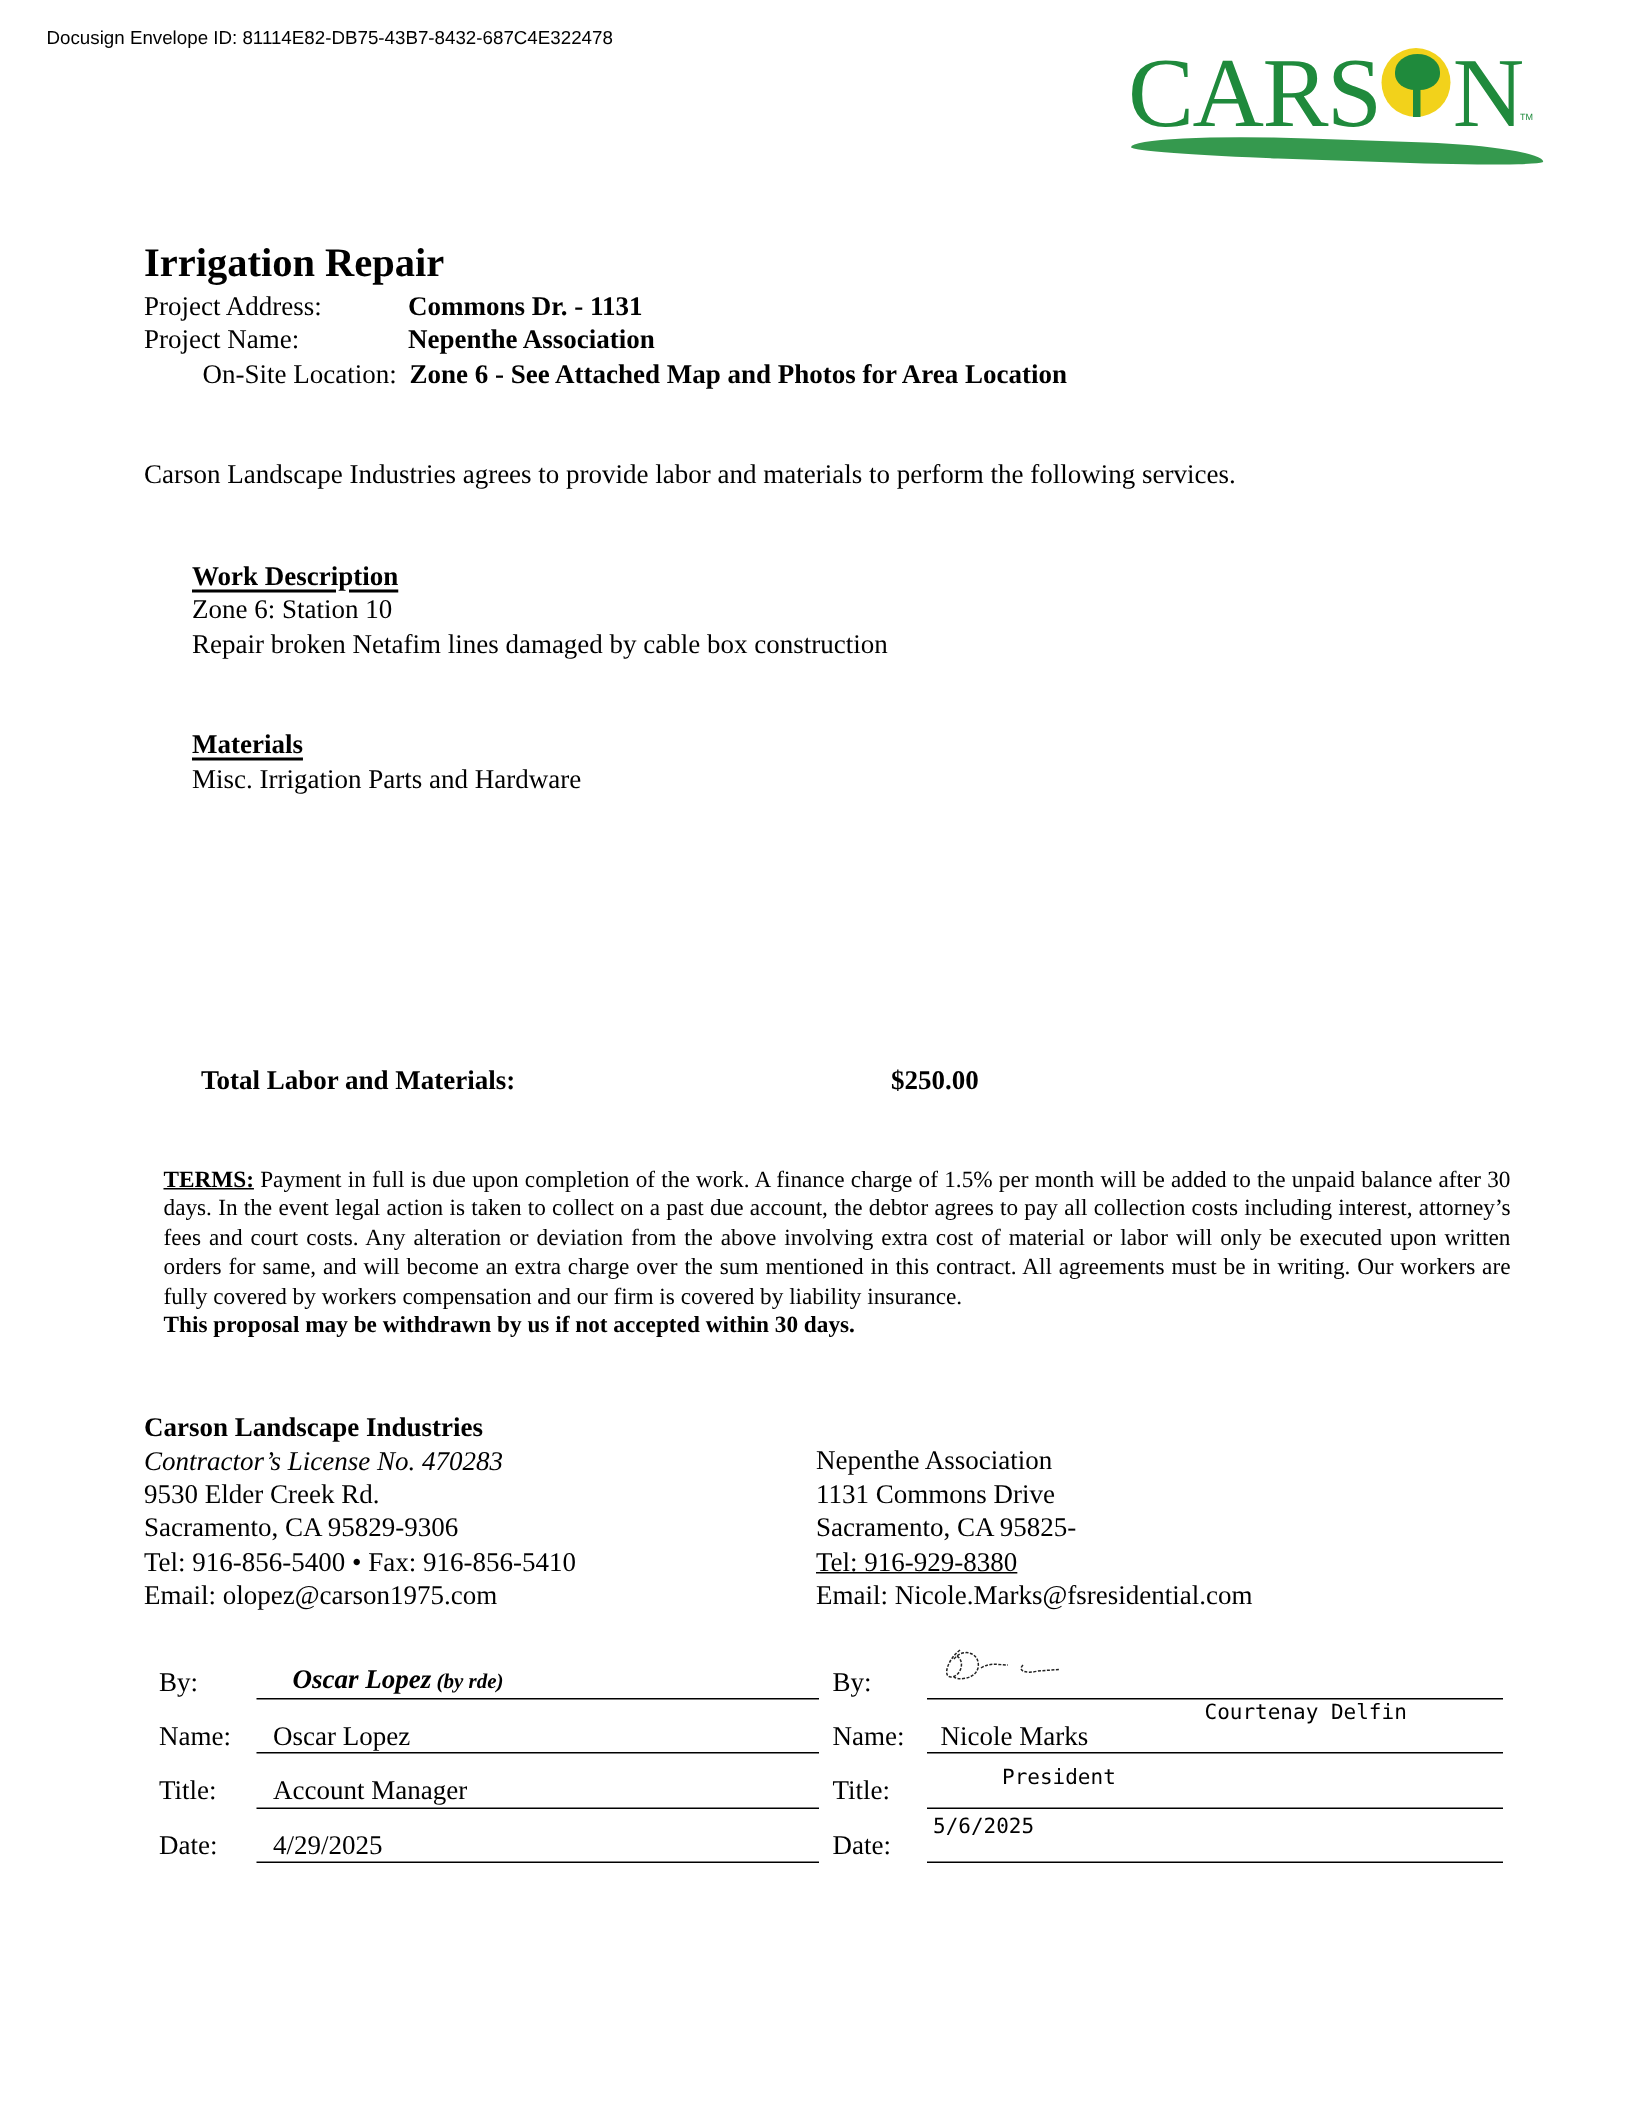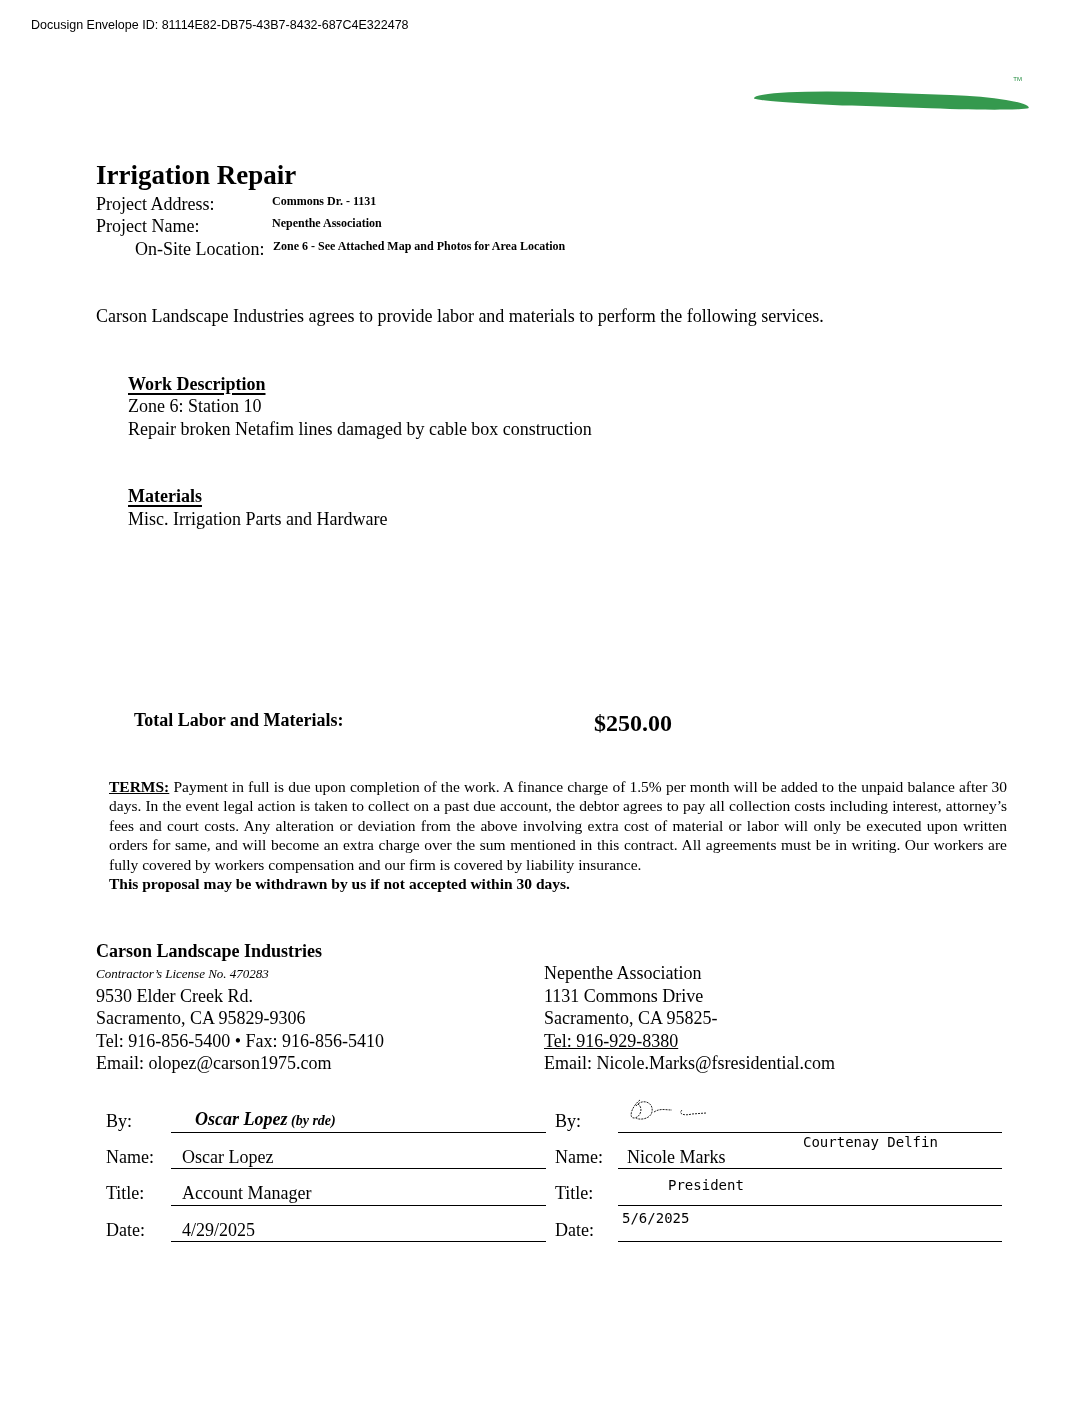--- a/index.html
+++ b/index.html
@@ -18,51 +18,52 @@
                   background:#1f8a3c; }
   .logo-o .trunk { position:absolute; left:21px; top:24px; width:5px; height:22px; background:#1f8a3c; }
   .logo-tm { position:absolute; right:10px; top:46px; font-size:6px; color:#1f8a3c; font-family:"Liberation Sans", sans-serif; }
   .logo-swoosh { position:absolute; left:2px; top:63px; width:275px; height:14px; background:#2a9444;
                  border-radius: 60% 40% 50% 50% / 100% 100% 40% 40%; transform:rotate(2deg); opacity:.95; }
   .logo-sub { position:absolute; left:17px; top:70px; font-family:"Liberation Serif", serif; font-style:italic;
               font-size:28px; color:#1f8a3c; letter-spacing:-0.5px; }
 
   .title { left:96px; top:160px; font-size:27px; font-weight:bold; }
   .lbl { font-size:18px; }
-  .val { font-size:12px; font-weight:bold; }
+  .val { font-size:18px; font-weight:bold; }
 
   .intro { left:96px; top:306px; font-size:18px; }
   .sec-h { font-size:18px; font-weight:bold; text-decoration:underline; text-decoration-thickness:2px; text-underline-offset:3px; }
   .txt { font-size:18px; }
 
   .total-l { left:134px; top:710px; font-size:18px; font-weight:bold; }
-  .total-v { left:594px; top:710px; font-size:24px; font-weight:bold; }
+  .total-v { left:594px; top:710px; font-size:18px; font-weight:bold; }
 
   .terms { left:96px; top:777px; width:898px; font-size:15.5px; line-height:19.4px; text-align:justify;
            white-space:normal;margin-left:13px; }
   .terms .tl { font-weight:bold; text-decoration:underline; }
   .terms .tb { font-weight:bold; display:block; text-align:left; }
 
   .co { font-size:18px; line-height:22.5px; }
   .co-name { font-weight:bold; }
-  .co-lic { font-style:italic; font-size:13px; }
+  .co-lic { font-style:italic; font-size:18px; }
 
   .sig-lbl { font-size:18px; }
   .sig-line { position:absolute; height:0; border-top:1.5px solid #000; }
   .sig-val { font-size:18px; }
   .sig-val-b { font-size:18px; font-weight:bold; font-style:italic; }
   .sig-val-b small { font-size:14px; }
   .mono { font-family:"DejaVu Sans Mono", monospace; font-size:14px; }
 </style>
 </head>
 <body>
 
 <div class="abs envelope">Docusign Envelope ID: 81114E82-DB75-43B7-8432-687C4E322478</div>
 
 <div class="abs logo">
+  <div class="logo-word"><span>CARS</span><span class="logo-o"><span class="tree"></span><span class="trunk"></span></span><span>N</span></div>
   <div class="logo-tm">TM</div>
   <div class="logo-swoosh"></div>
 </div>
 
 <div class="abs title">Irrigation Repair</div>
 
 <div class="abs lbl" style="left:96px;top:194px;">Project Address:</div>
 <div class="abs val" style="left:272px;top:194px;">Commons Dr. - 1131</div>
 <div class="abs lbl" style="left:96px;top:216px;">Project Name:</div>
 <div class="abs val" style="left:272px;top:216px;">Nepenthe Association</div>

